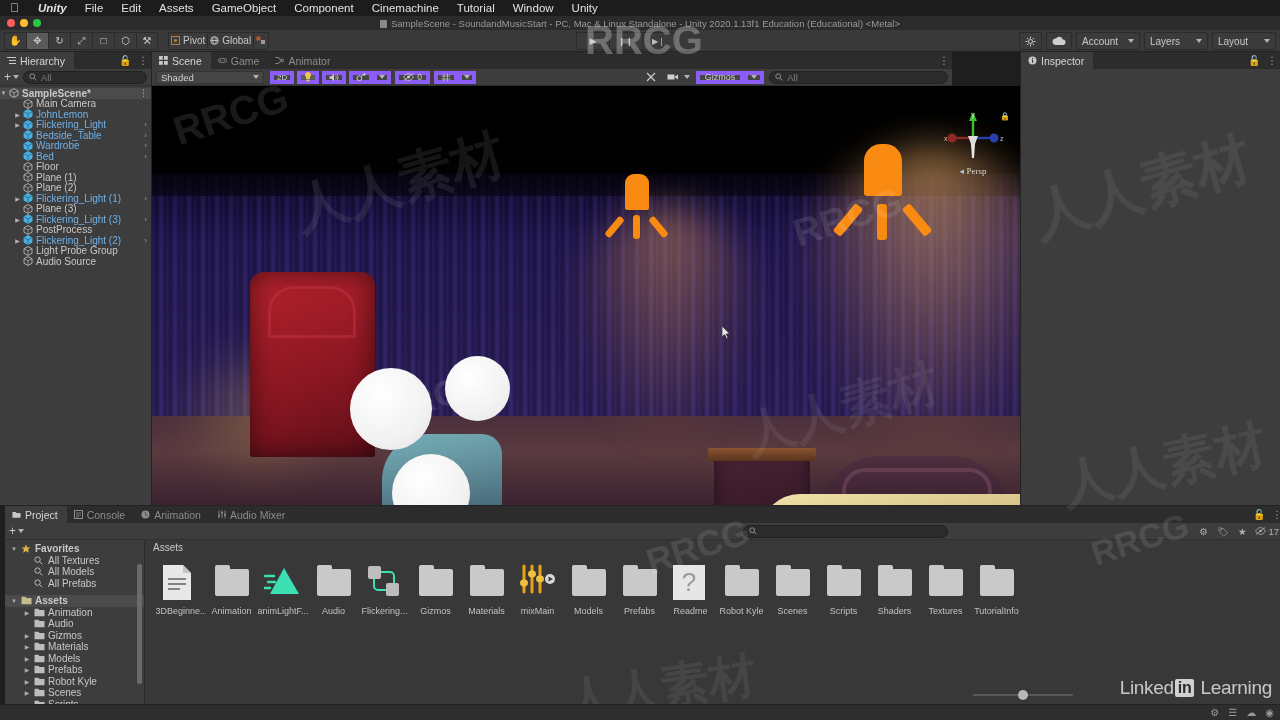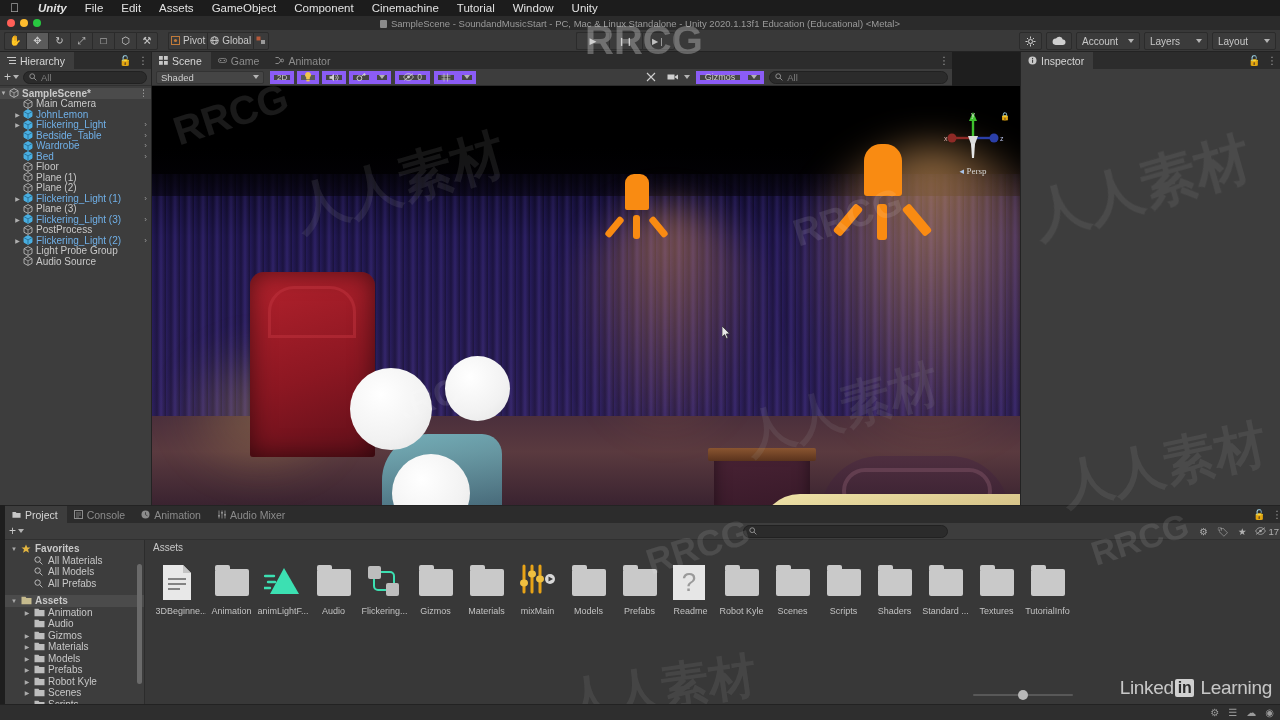--- a/index.html
+++ b/index.html
@@ -803,21 +803,21 @@
             <span style="font-weight: bold;">Favorites</span>
           </div>
           <div class="prow">
             <span class="ar" style="margin-left: 18px;"></span>
             <span style="width: 11px; height: 9px; display: inline-flex; align-items: center;">
               <svg width="9" height="9" viewBox="0 0 9 9">
                 <circle cx="3.6" cy="3.6" r="2.7" fill="none" stroke="#b8b8b8"></circle>
                 <line x1="5.6" y1="5.6" x2="8.4" y2="8.4" stroke="#b8b8b8"></line>
               </svg>
             </span>
-            <span>All Materials</span>
+            <span>All Textures</span>
           </div>
           <div class="prow">
             <span class="ar" style="margin-left: 18px;"></span>
             <span style="width: 11px; height: 9px; display: inline-flex; align-items: center;">
               <svg width="9" height="9" viewBox="0 0 9 9">
                 <circle cx="3.6" cy="3.6" r="2.7" fill="none" stroke="#b8b8b8"></circle>
                 <line x1="5.6" y1="5.6" x2="8.4" y2="8.4" stroke="#b8b8b8"></line>
               </svg>
             </span>
             <span>All Models</span>
@@ -1043,26 +1043,20 @@
             <div class="cell">
               <div class="icon">
                 <div class="folder"></div>
               </div>
               <div class="cname">Shaders</div>
             </div>
             <div class="cell">
               <div class="icon">
                 <div class="folder"></div>
               </div>
-              <div class="cname">Standard ...</div>
-            </div>
-            <div class="cell">
-              <div class="icon">
-                <div class="folder"></div>
-              </div>
               <div class="cname">Textures</div>
             </div>
             <div class="cell">
               <div class="icon">
                 <div class="folder"></div>
               </div>
               <div class="cname">TutorialInfo</div>
             </div>
           </div>
         <div style="position:absolute;right:212px;bottom:5px;width:100px;height:10px;">

